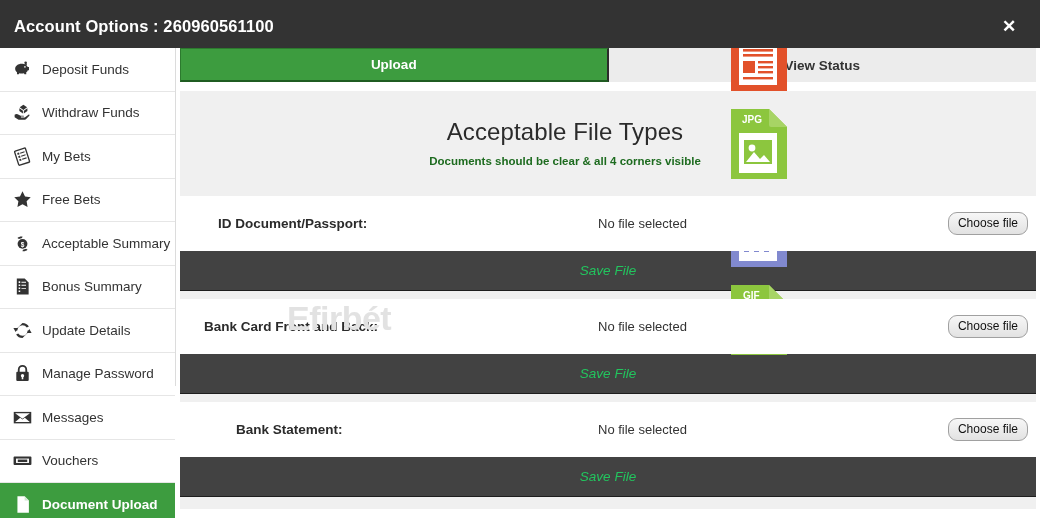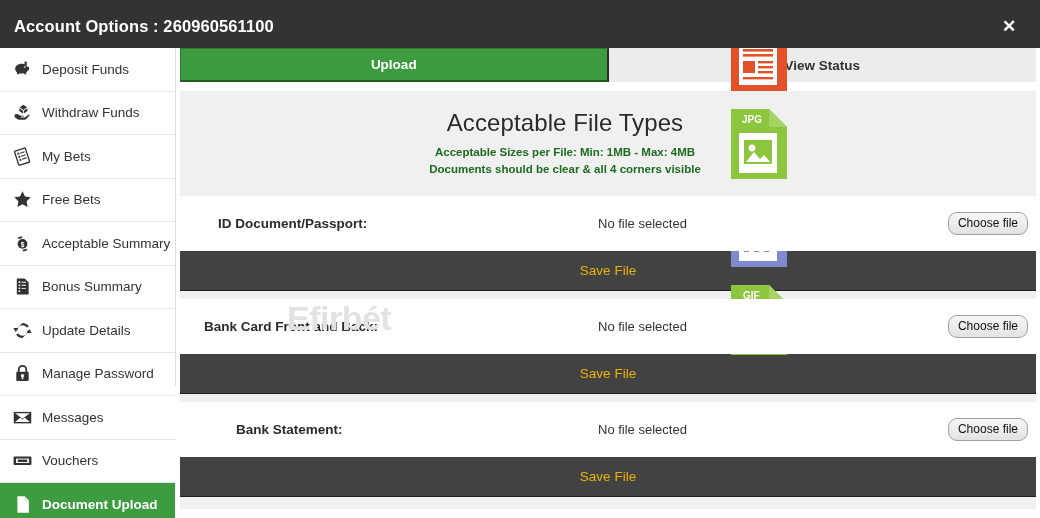--- a/index.html
+++ b/index.html
@@ -88,24 +88,25 @@
   .f-label { font-size:13.5px; font-weight:bold; color:#2b2b2b; white-space:nowrap; }
   .f-status { font-size:13px; color:#333333; position:absolute; left:418px; }
   .choose-btn {
     position:absolute; right:8px;
     font-family:"Liberation Sans", sans-serif; font-size:12px; color:#111;
     background: linear-gradient(#f7f7f7, #e2e2e2);
     border:1px solid #a0a0a0; border-radius:9px;
     padding:4px 9px; cursor:pointer; line-height:1.1;
   }
   .save-bar {
-    height:40px; background:#424242; color:#eab308;
+    height:40px; background:#424242; color:#22c55e;
     display:flex; align-items:center; justify-content:center;
     font-size:13.5px; cursor:pointer; margin:0 4px;
     border-bottom:1px solid #1e1e1e;
+    font-style:italic;
   }
 
   
   .watermark {
     position:absolute; left:287px; top:299px;
     font-size:34px; font-weight:bold; color:#e2e2e2;
     letter-spacing:-0.5px; pointer-events:none; user-select:none;
     font-family:"Liberation Sans", sans-serif; z-index:5;
   }
   .bottom-strip { height:12px; background:#f0f0f0; margin:0 4px; }
@@ -255,21 +256,20 @@
         <span>Upload</span>
       </div>
       <div class="tab inactive">
         <span>View Status</span>
       </div>
     </div>
 
     <div class="types-panel">
       <div class="types-text">
         <div class="types-title">Acceptable File Types</div>
-        <div class="types-sub">Acceptable Sizes per File: Min: 1MB - Max: 4MB</div>
         <div class="types-sub">Documents should be clear &amp; all 4 corners visible</div>
       </div>
 
       <div class="type-icons">
 
         <span>
           <svg width="58" height="70" viewBox="0 0 58 70">
             <path fill="#5b86c5" d="M2 0h38l18 18v52H2z"></path>
             <path fill="#7e9fd4" d="M40 0l18 18H42a2 2 0 0 1-2-2z"></path>
             <text x="13" y="14" font-size="10" font-weight="bold" fill="#fff" font-family="Liberation Sans, sans-serif">DOC</text>

